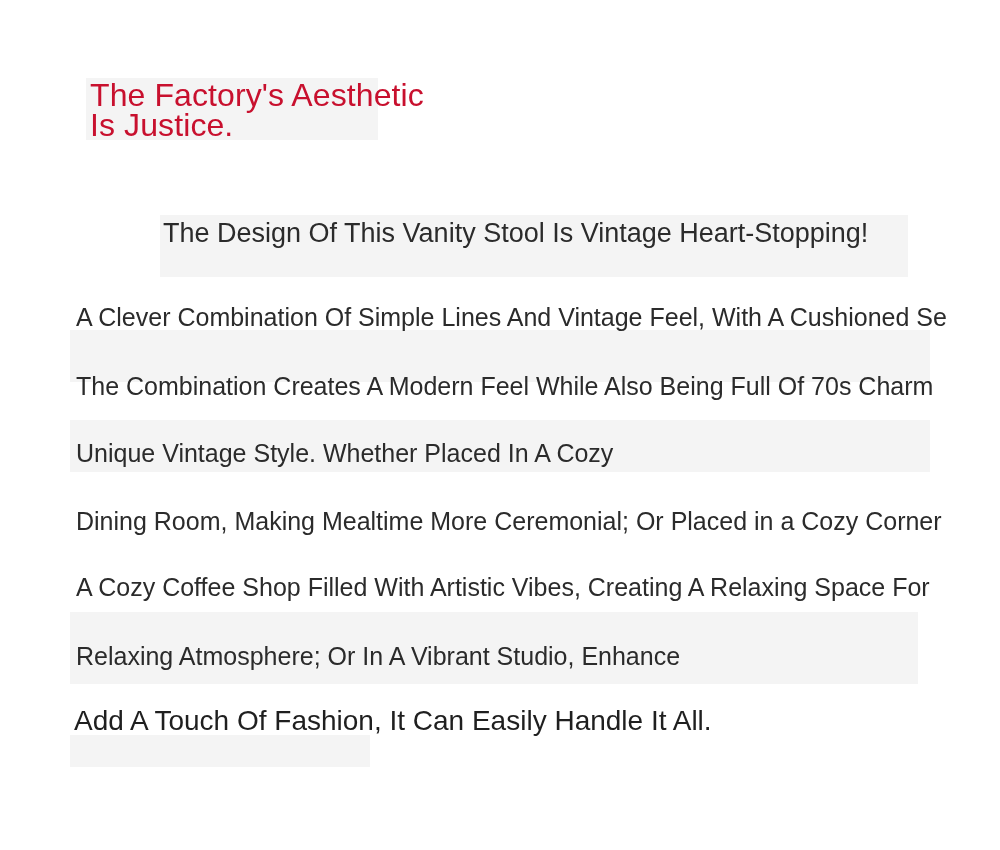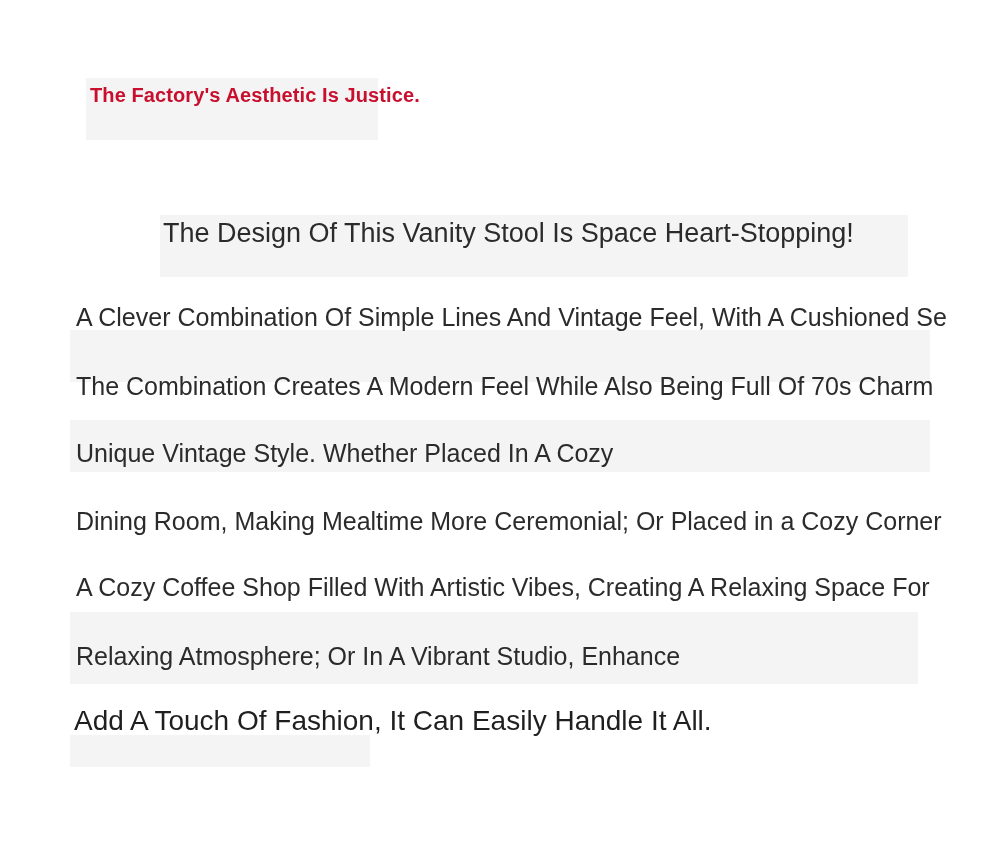--- a/index.html
+++ b/index.html
@@ -34,22 +34,22 @@
   .bg-block.b4 { left: 70px;  top: 420px; width: 860px; height: 52px; }
   .bg-block.b5 { left: 70px;  top: 612px; width: 848px; height: 72px; }
   .bg-block.b6 { left: 70px;  top: 735px; width: 300px; height: 32px; }
 
   .headline {
     position: absolute;
     left: 90px;
     top: 80px;
     width: 360px;
     color: #c8102e;
-    font-weight: bold;
-    font-size: 20px;
+    font-weight: normal;
+    font-size: 32px;
     line-height: 30px;
     letter-spacing: 0.1px;
     z-index: 2;
   }
 
   .subhead {
     position: absolute;
     left: 163px;
     top: 217px;
     width: 760px;
@@ -95,21 +95,21 @@
 
   <div class="bg-block b1"></div>
   <div class="bg-block b2"></div>
   <div class="bg-block b3"></div>
   <div class="bg-block b4"></div>
   <div class="bg-block b5"></div>
   <div class="bg-block b6"></div>
 
   <div class="headline">The Factory's Aesthetic Is Justice.</div>
 
-  <div class="subhead">The Design Of This Vanity Stool Is Space Heart-Stopping!</div>
+  <div class="subhead">The Design Of This Vanity Stool Is Vintage Heart-Stopping!</div>
 
   <div class="body-line l1">A Clever Combination Of Simple Lines And Vintage Feel, With A Cushioned Se</div>
   <div class="body-line l2">The Combination Creates A Modern Feel While Also Being Full Of 70s Charm</div>
   <div class="body-line l3">Unique Vintage Style. Whether Placed In A Cozy</div>
   <div class="body-line l4">Dining Room, Making Mealtime More Ceremonial; Or Placed in a Cozy Corner</div>
   <div class="body-line l5">A Cozy Coffee Shop Filled With Artistic Vibes, Creating A Relaxing Space For</div>
   <div class="body-line l6">Relaxing Atmosphere; Or In A Vibrant Studio, Enhance</div>
 
   <div class="closing">Add A Touch Of Fashion, It Can Easily Handle It All.</div>
 

